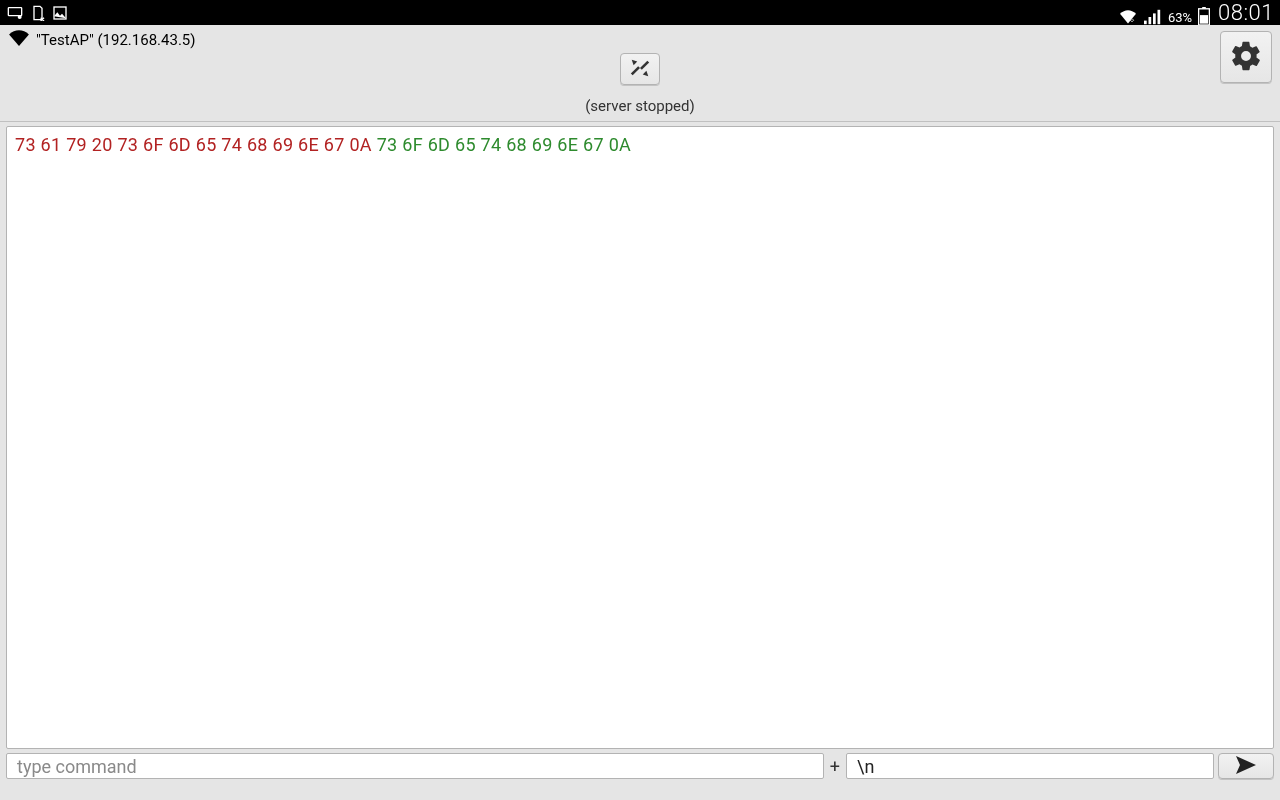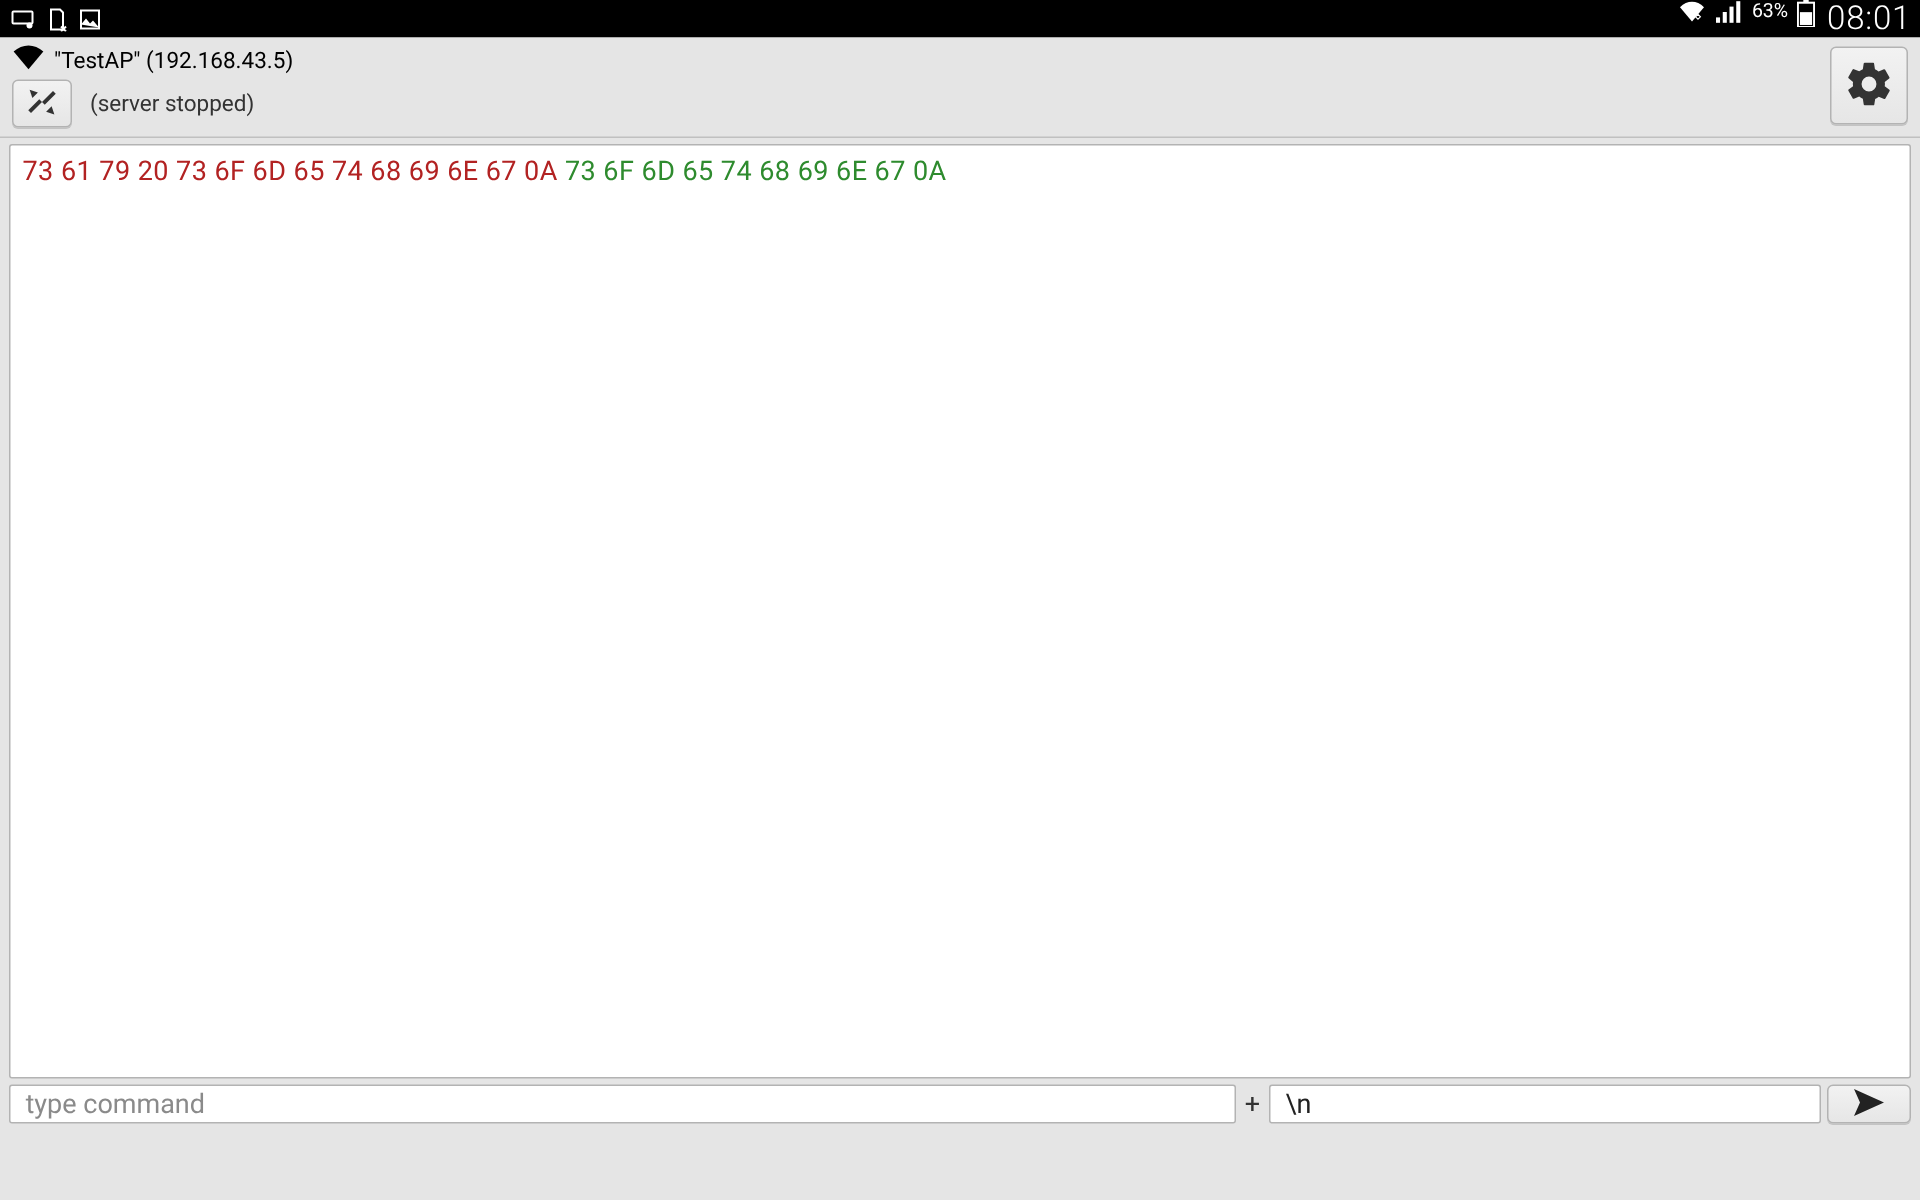--- a/index.html
+++ b/index.html
@@ -9,21 +9,21 @@
 .statusbar {
   height: 25px;
   background: #000;
   color: #fff;
   display: flex;
   align-items: center;
   justify-content: space-between;
   padding: 0 6px;
   font-size: 14px;
 }
-.statusbar .left, .statusbar .right { display: flex; align-items: flex-start; gap: 6px; }
+.statusbar .left, .statusbar .right { display: flex; align-items: flex-end; gap: 6px; }
 .statusbar svg { display: block; }
 .statusbar .time { font-size: 22px; letter-spacing: 0.5px; margin-left: 2px; font-weight: 300;}
 .statusbar .pct { font-size: 13px; }
 
 
 .header {
   background: #e5e5e5;
   border-bottom: 1px solid #c0c0c0;
   position: relative;
 }
@@ -33,20 +33,21 @@
   gap: 6px;
   padding: 4px 8px 0 8px;
   font-size: 15px;
   color: #000;
 }
 .toolbar-row {
   display: flex;
   align-items: center;
   gap: 12px;
   padding: 2px 8px 6px 8px;
+  flex-direction: column;
 }
 .btn {
   background: linear-gradient(#f2f2f2, #e6e6e6);
   border: 1px solid #b3b3b3;
   border-radius: 4px;
   box-shadow: 0 1px 0 rgba(0,0,0,0.15);
   display: inline-flex;
   align-items: center;
   justify-content: center;
   cursor: pointer;

